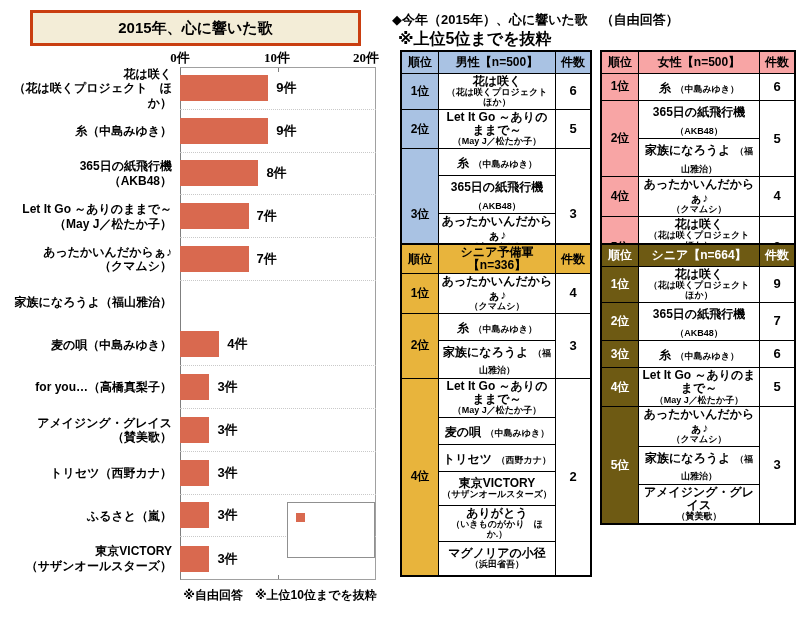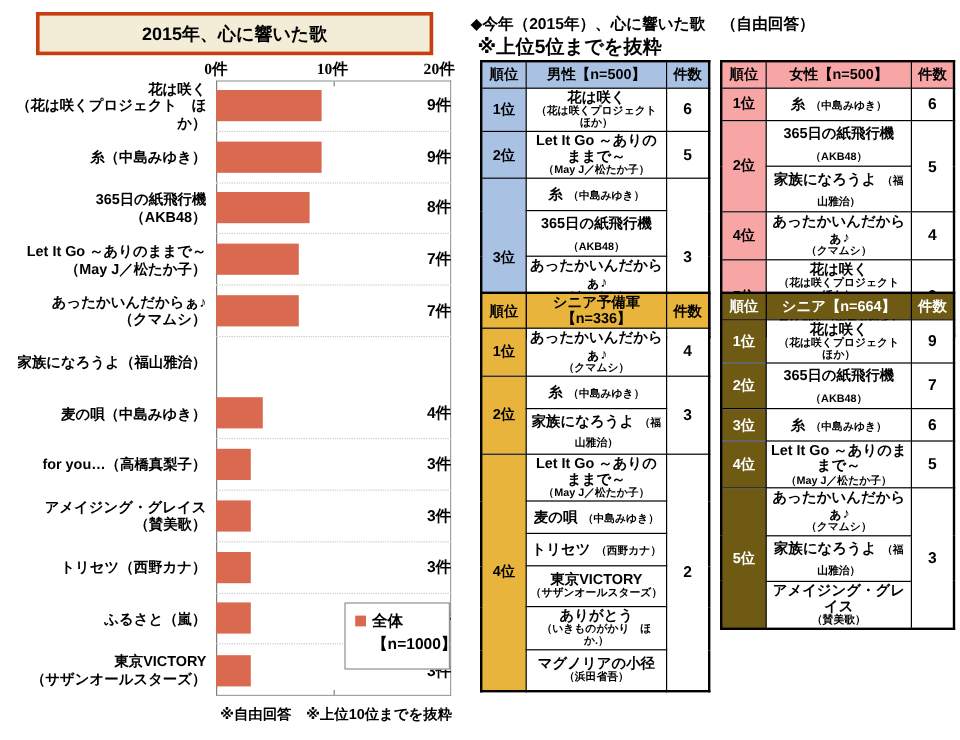--- a/index.html
+++ b/index.html
@@ -12,21 +12,21 @@
   
   .axis-label{position:absolute;top:49px;transform:translateX(-50%);font-size:13px;font-weight:bold;font-family:Liberation Serif, serif;}
   .plot-bg{position:absolute;left:180px;top:67px;width:196px;height:513px;
     background:#fff;border:1px solid #a0a0a0;border-left:1px solid #7f7f7f;box-sizing:border-box;}
   .tick{position:absolute;width:1px;height:4px;background:#7f7f7f;}
   .tick.top{top:0;} .tick.bot{bottom:0;}
   .rows{position:absolute;left:0;top:67px;width:376px;height:513px;display:flex;flex-direction:column;}
   .crow{flex:1;display:flex;min-height:0;}
   .clabel{width:172px;padding-right:8px;text-align:right;display:flex;flex-direction:column;
     justify-content:center;font-size:12px;font-weight:bold;line-height:1.2;}
-  .cplot{width:196px;position:relative;display:flex;align-items:center;box-sizing:border-box;justify-content:space-between;}
+  .cplot{width:196px;position:relative;display:flex;align-items:center;box-sizing:border-box;}
   .crow:not(:last-child) .cplot{border-bottom:1px dotted #c9c9c9;}
   .bar{height:26px;background:#D9694F;flex-shrink:0;}
   .bval{margin-left:8px;font-size:13px;font-weight:bold;white-space:nowrap;}
   .legend{position:absolute;left:287px;top:502px;width:88px;height:56px;background:#fff;
     border:1px solid #909090;display:flex;padding:6px 0 0 8px;box-sizing:border-box;}
   .legend .sq{width:9px;height:9px;background:#D9694F;margin:4px 5px 0 0;flex-shrink:0;}
   .legend .ltxt{font-size:13px;font-weight:bold;line-height:1.45;}
   .chart-note{position:absolute;left:150px;top:587px;width:260px;text-align:center;
     font-size:12px;font-weight:bold;}
   
@@ -188,24 +188,20 @@
       </div>
       <div class="cplot">
           <div class="bar" style="width: 15%;"></div>
         <span class="bval">3件</span>
         </div>
     </div>
   </div>
 
   <div class="legend">
     <span class="sq"></span>
-    <span class="ltxt">
-      <span>全体</span><br>
-      <span>【n=1000】</span>
-    </span>
   </div>
 
   <div class="chart-note">※自由回答　※上位10位までを抜粋</div>
 
   <div class="r-header">◆今年（2015年）、心に響いた歌　（自由回答）</div>
   <div class="r-subnote">※上位5位までを抜粋</div>
 
   <table class="rtable t-male">
     <tbody>
         <tr>

